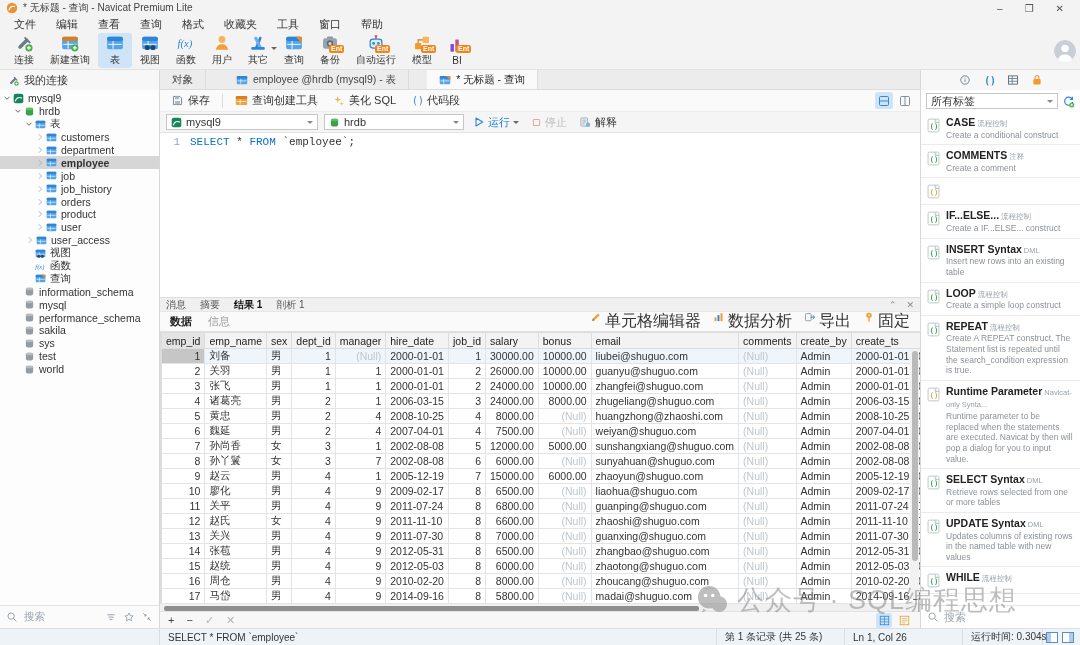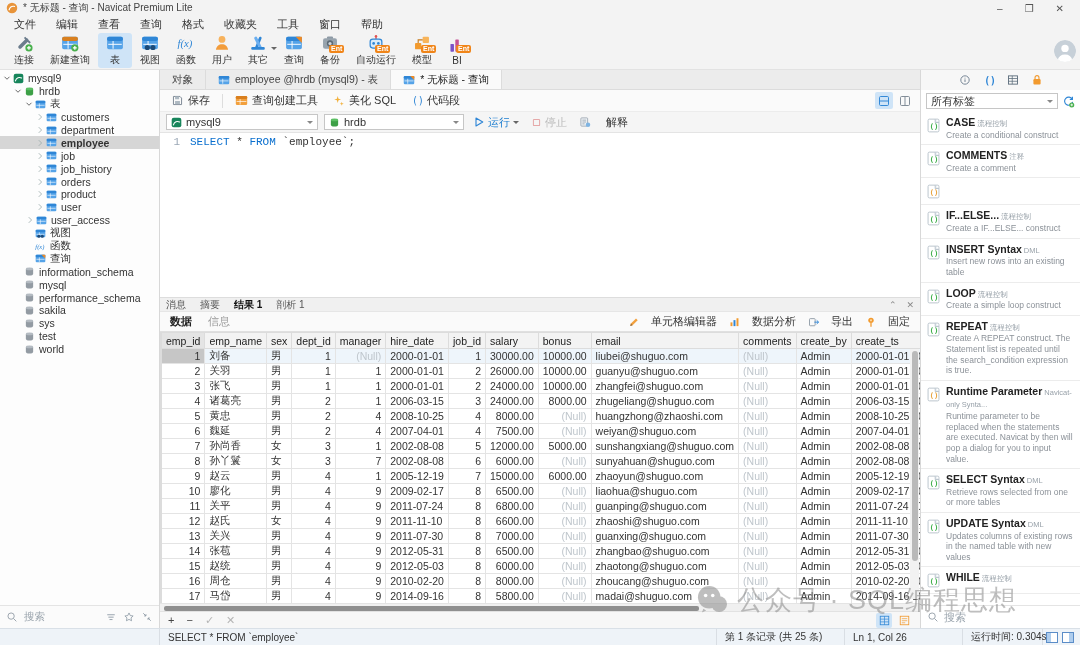--- a/index.html
+++ b/index.html
@@ -36,21 +36,21 @@
   .tree-row { height:12.9px; display:flex; align-items:center; white-space:nowrap; font-size:10.5px; }
   .tree-row.sel { background:#d6d6d6; }
   .tree-row .chev { width:10px; height:10px; flex:0 0 auto; display:flex; align-items:center; justify-content:center; }
   .tree-row .nicon { width:11px; height:11px; margin:0 4px 0 1px; flex:0 0 auto; }
   .sb-search { height:23px; border-top:1px solid #e4e4e4; display:flex; align-items:center; padding:0 6px; gap:6px; color:#9aa4ad; flex:0 0 auto; background:#fbfbfb; }
   .sb-search .ph { flex:1; font-size:10.5px; }
   .sb-search .sico { width:12px; height:12px; }
 
   
   .center { flex:1; display:flex; flex-direction:column; min-width:0; background:#fff; }
-  .tabbar { height:20px; background:#ececec; display:flex; border-bottom:1px solid #dcdcdc; flex:0 0 auto; }
+  .tabbar { height:20px; background:#ececec; display:flex; border-bottom:1px solid #dcdcdc; flex:0 0 auto;gap:18px; }
   .tab { display:flex; align-items:center; gap:5px; padding:0 12px; border-right:1px solid #dcdcdc; color:#444; font-size:10.5px; white-space:nowrap; }
   .tab.active { background:#fafafa; color:#222; }
   .tab .nicon { width:12px; height:12px; }
 
   .qtoolbar { height:22px; background:#fafafa; display:flex; align-items:center; padding:0 6px; gap:4px; border-bottom:1px solid #ececec; flex:0 0 auto; }
   .qbtn { display:flex; align-items:center; gap:4px; padding:2px 5px; border-radius:2px; color:#333; }
   .qbtn .nicon { width:13px; height:13px; }
   .vsep { width:1px; height:14px; background:#ddd; margin:0 3px; }
   .qright { margin-left:auto; display:flex; gap:3px; }
   .splitbtn { width:18px; height:17px; display:flex; align-items:center; justify-content:center; border-radius:2px; }
@@ -59,36 +59,36 @@
   .connbar { height:21px; background:#f5f5f5; border-bottom:1px solid #e4e4e4; display:flex; align-items:center; padding:0 6px; gap:6px; flex:0 0 auto; }
   .selbox { height:16px; background:#fff; border:1px solid #c6c6c6; display:flex; align-items:center; gap:4px; padding:0 4px; }
   .selbox .nicon { width:11px; height:11px; }
   .selbox .caret { width:0; height:0; border:3px solid transparent; border-top-color:#888; margin-top:3px; margin-left:auto; }
   .selbox.conn { width:152px; } .selbox.db { width:140px; }
   .runbtn { display:flex; align-items:center; gap:3px; color:#1f7fd0; padding:0 3px; }
   .runbtn .nicon { width:12px; height:12px; }
   .runbtn .caret { width:0; height:0; border:3px solid transparent; border-top-color:#666; margin-top:3px; }
   .stopbtn { display:flex; align-items:center; gap:3px; color:#b9b9b9; padding:0 3px; }
   .stopbtn .nicon { width:11px; height:11px; }
-  .explainbtn { display:flex; align-items:center; gap:15px; color:#333; padding:0 3px; }
+  .explainbtn { display:flex; align-items:center; gap:4px; color:#333; padding:0 3px; }
   .explainbtn .nicon { width:12px; height:12px; }
 
   .editor { flex:1; background:#fff; display:flex; min-height:0; font-family:"Liberation Mono","DejaVu Sans Mono",monospace; font-size:11px; }
   .gutter { width:26px; text-align:right; padding:3px 6px 0 0; color:#9aa7b5; flex:0 0 auto; }
   .code { padding:3px 0 0 4px; white-space:pre; }
   .code .kw { color:#0a6fce; }
 
   .res-tabs { height:14px; background:#f0f0f0; border-top:1px solid #ddd; display:flex; align-items:center; padding:0 6px; gap:14px; font-size:10px; color:#555; flex:0 0 auto; }
   .res-tab.active { color:#111; font-weight:bold; }
   .res-right { margin-left:auto; display:flex; gap:10px; color:#888; font-size:9px; }
 
   .res-subtabs { height:21px; background:#fafafa; border-top:1px solid #e6e6e6; border-bottom:1px solid #e0e0e0; display:flex; align-items:center; padding:0 10px; gap:16px; flex:0 0 auto; }
   .subtab { color:#999; } .subtab.active { color:#222; font-weight:bold; }
   .res-actions { margin-left:auto; display:flex; gap:12px; }
-  .ract { display:flex; align-items:center; gap:11px; color:#333; font-size:11px; }
+  .ract { display:flex; align-items:flex-start; gap:3px; color:#333; font-size:16px; }
   .ract .nicon { width:12px; height:12px; }
 
   .gridwrap { position:relative; flex:0 0 auto; height:271px; overflow:hidden; background:#fff; }
   table.grid { border-collapse:collapse; table-layout:fixed; font-size:10.5px; }
   table.grid th, table.grid td { border:1px solid #e4e4e4; padding:0 4px; height:15px; overflow:hidden; white-space:nowrap; font-weight:normal; text-align:left; }
   table.grid th { background:#f3f3f3; border-color:#dcdcdc; height:16px; color:#222; }
   table.grid th.sorted { background:#e4e4e4; }
   table.grid td.num, table.grid th.num-h { text-align:right; }
   table.grid td.null { color:#bfc6cc; }
   table.grid td.marker, table.grid th.marker { background:#f3f3f3; border-color:#dcdcdc; padding:0; }
@@ -317,20 +317,31 @@
           <circle cx="8" cy="8" r="8" fill="#c7d0d8"></circle>
           <circle cx="8" cy="6.1" r="2.7" fill="#fff"></circle>
           <path d="M2.6 14.6a5.6 5.6 0 0 1 10.8 0 8 8 0 0 1-10.8 0z" fill="#fff"></path>
         </svg>
       </span>
   </div>
 
   <div class="main">
 
     <div class="sidebar">
+      <div class="sb-header">
+        <span class="nicon" style="width:11px;height:11px;" id="sb-head-ico">
+            <svg viewBox="0 0 16 16" width="100%" height="100%">
+              <path d="M4.5 11.5 L10.5 5.5" stroke="#6b7c8c" stroke-width="3.2" stroke-linecap="round"></path>
+              <path d="M10 1.5l2 2M13 4.5l2 2" stroke="#6b7c8c" stroke-width="1.6" transform="translate(-1.5 1.5)"></path>
+              <circle cx="12.4" cy="12.4" r="3.2" fill="#49b04d"></circle>
+              <path d="M12.4 10.7v3.4M10.7 12.4h3.4" stroke="#fff" stroke-width="1.1"></path>
+            </svg>
+          </span>
+        <span>我的连接</span>
+      </div>
       <div class="tree" id="tree">
           <div class="tree-row" style="padding-left: 2px;">
             <span class="chev">
               <svg viewBox="0 0 16 16" width="100%" height="100%">
                 <path d="M4 6l4 4 4-4" stroke="#555" stroke-width="1.4" fill="none"></path>
               </svg>
             </span>
             <span class="nicon">
               <svg viewBox="0 0 16 16" width="100%" height="100%">
                 <rect x="1" y="1" width="14" height="14" rx="3" fill="#17855b"></rect>

